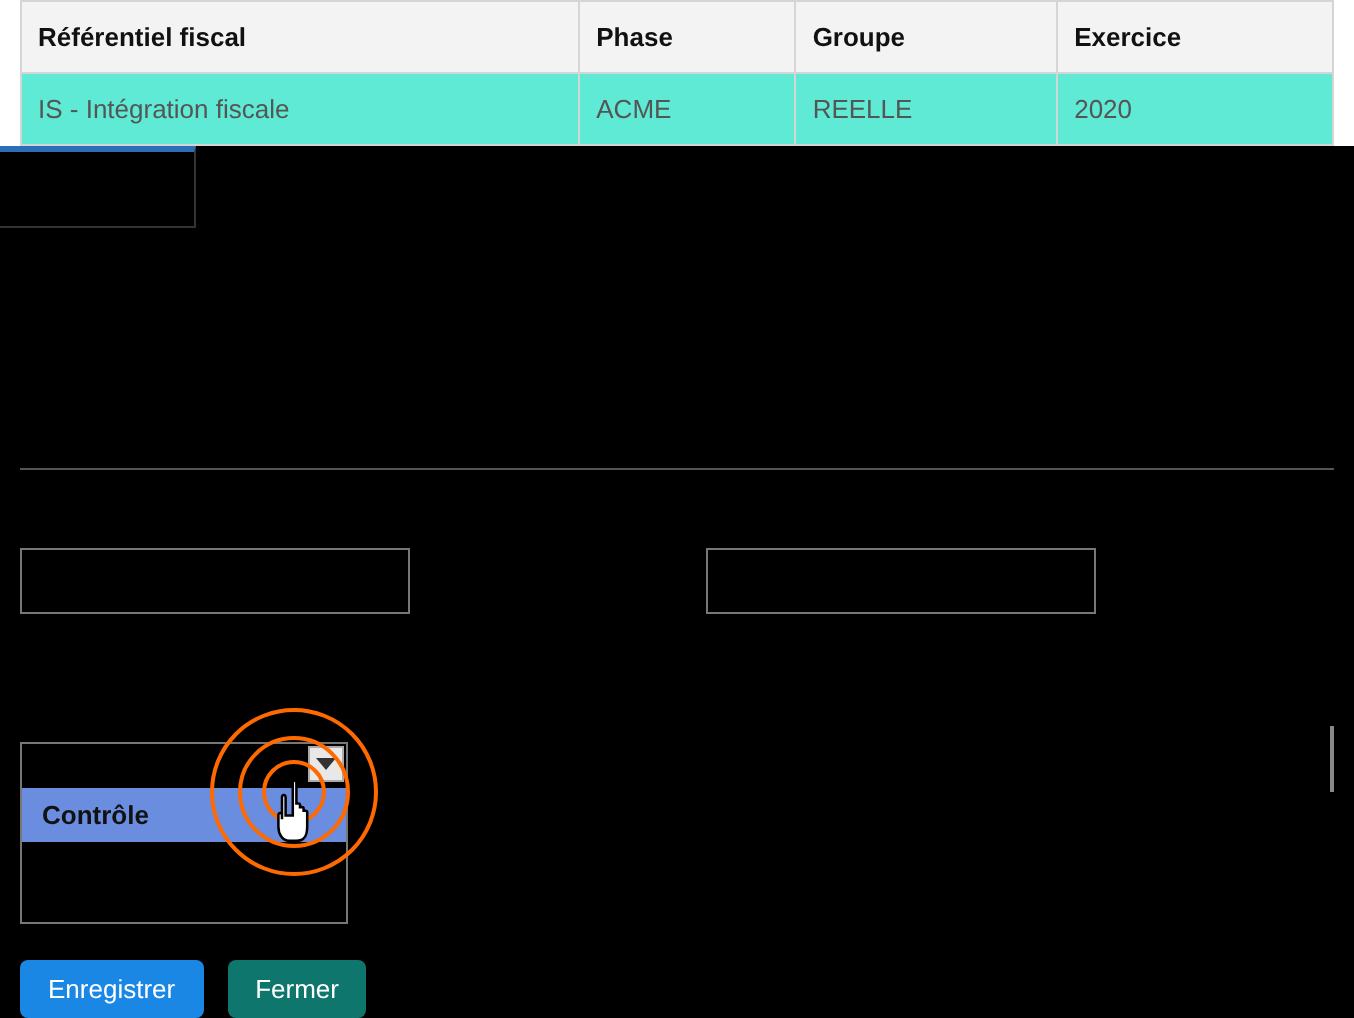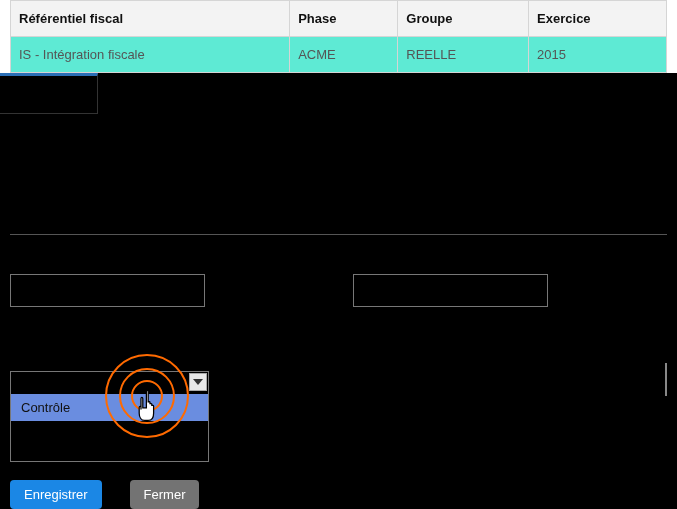--- a/index.html
+++ b/index.html
@@ -80,23 +80,24 @@
     right: 10px;
     top: 249px;
     width: 2px;
     height: 33px;
     background: #888;
   }
   .dropdown-wrap {
     position: absolute;
     left: 10px;
     top: 257px;
-    width: 199px;
+    width: 164px;
     border: 1px solid #777;
     background: #0ea5e9;
+    font-weight: bold;
   }
   .dropdown-trigger {
     height: 22px;
     display: flex;
     background: #000;
   }
   .dropdown-trigger .value-area {
     flex: 1;
     background: #000;
   }
@@ -126,32 +127,32 @@
   }
   .dropdown-spacer {
     height: 40px;
     background: #000;
   }
   .btn-row {
     position: absolute;
     left: 10px;
     top: 366px;
     display: flex;
-    gap: 28px;
+    gap: 12px;
     justify-content: center;
   }
   .btn {
     border: none;
     border-radius: 4px;
     padding: 7px 14px;
     font-size: 13px;
     cursor: pointer;
   }
   .btn-primary { background: #1b87e5; color: #fff; }
-  .btn-secondary { background: #737373; color: #fff; }
+  .btn-secondary { background: #0f766e; color: #fff; }
 
   .click-indicator {
     position: absolute;
     left: 105px;
     top: 240px;
     width: 88px;
     height: 88px;
     pointer-events: none;
     z-index: 50;
   }
@@ -182,21 +183,21 @@
         <th>Phase</th>
         <th>Groupe</th>
         <th>Exercice</th>
       </tr>
     </thead>
     <tbody>
       <tr>
         <td>IS - Intégration fiscale</td>
         <td>ACME</td>
         <td>REELLE</td>
-        <td>2015</td>
+        <td>2020</td>
       </tr>
     </tbody>
   </table>
 </div>
 
 <div class="tab-strip">
   <div class="tab"></div>
 </div>
 
 <div class="main-area">

